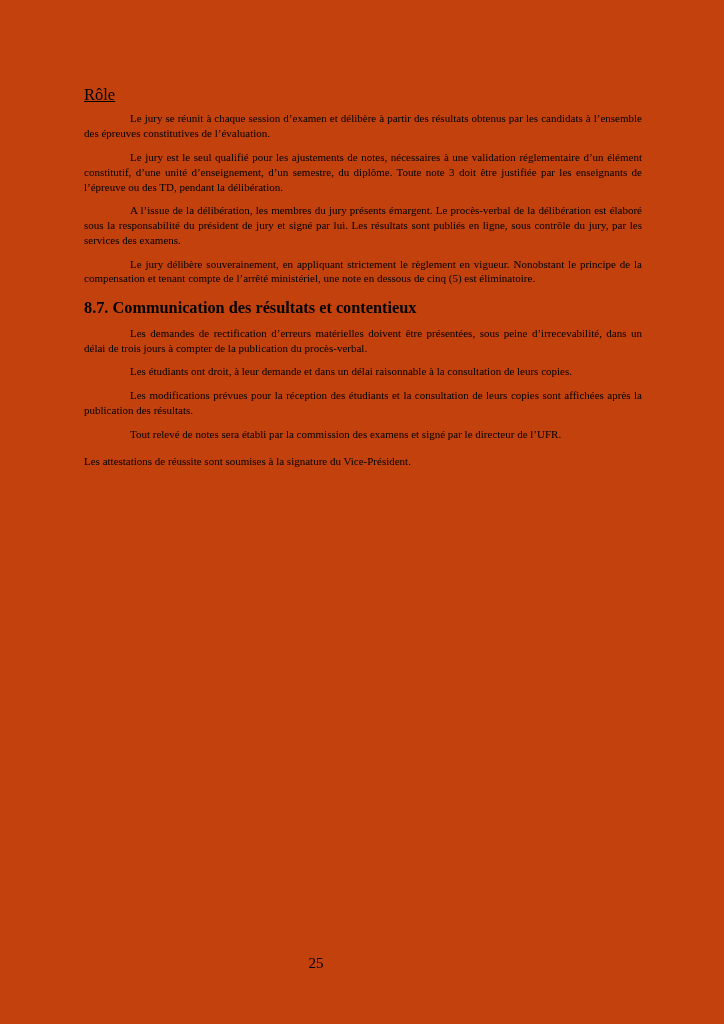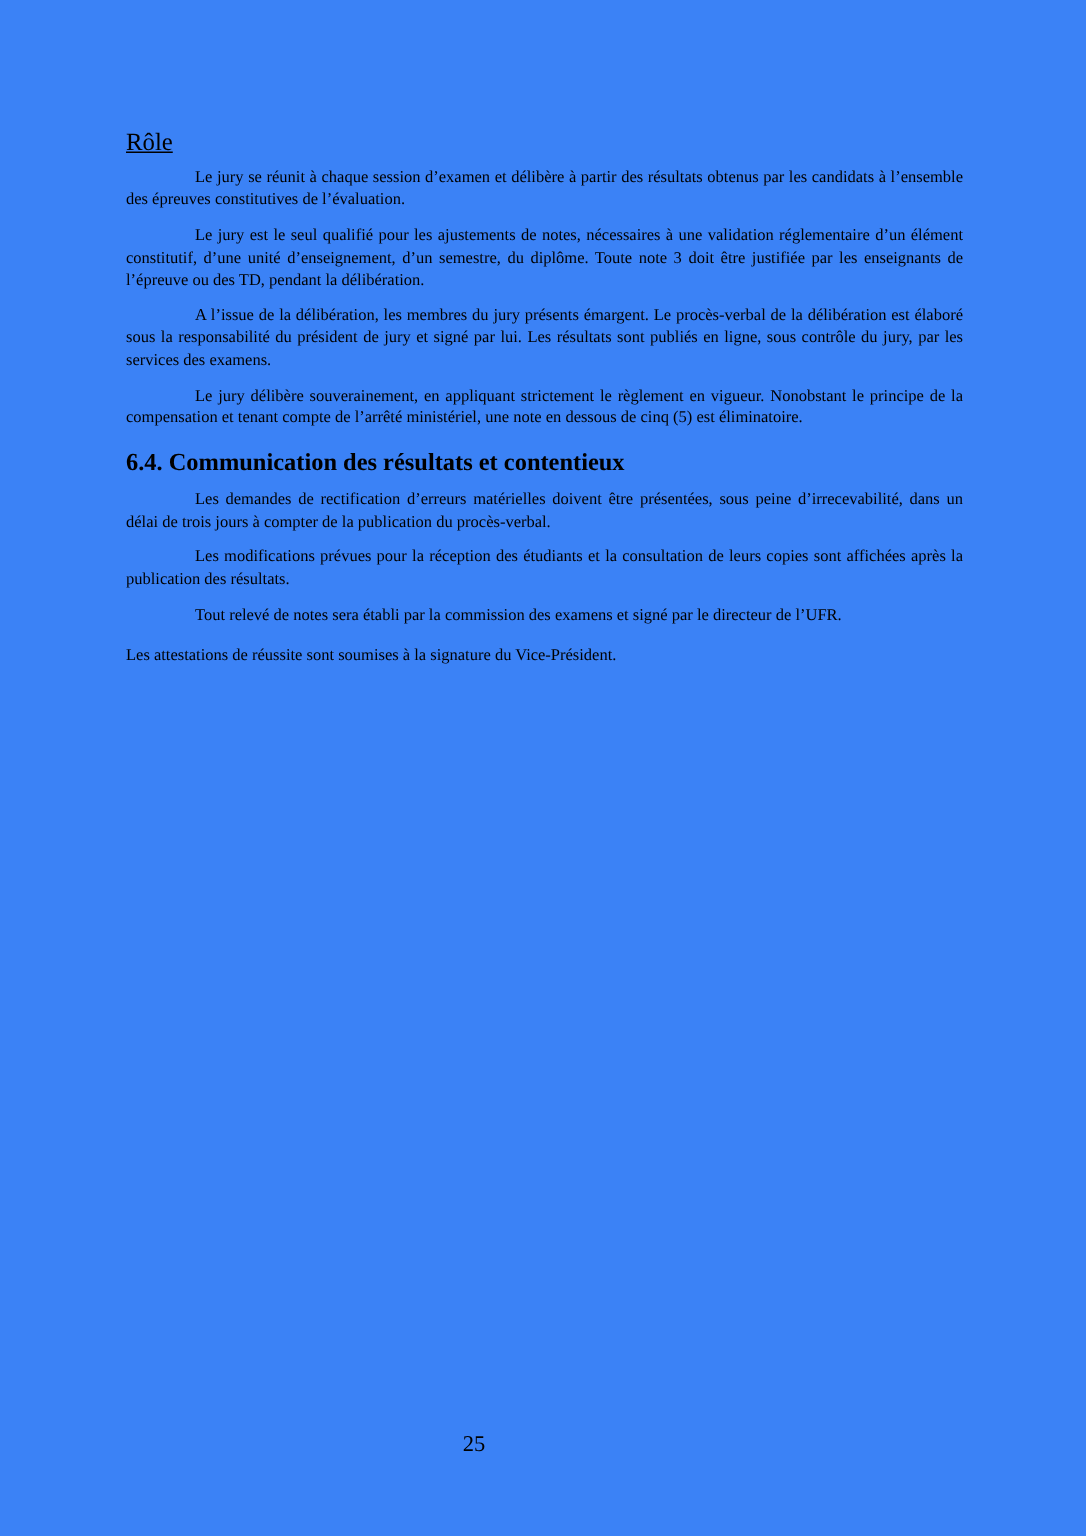--- a/index.html
+++ b/index.html
@@ -14,21 +14,21 @@
     color: #000000;
     position: relative;
     overflow: hidden;
   }
   .page {
     position: absolute;
     top: 0;
     left: 0;
     width: 724px;
     height: 1024px;
-    background: #3b82f6;
+    background: #c2410c;
   }
   .content {
     position: absolute;
     left: 84px;
     top: 84px;
     width: 558px;
   }
   .heading-underline {
     font-size: 16.5px;
     line-height: 1.30;
@@ -74,25 +74,26 @@
 
     <p class="para">Le jury se réunit à chaque session d’examen et délibère à partir des résultats obtenus par les candidats à l’ensemble des épreuves constitutives de l’évaluation.</p>
 
     <p class="para">Le jury est le seul qualifié pour les ajustements de notes, nécessaires à une validation réglementaire d’un élément constitutif, d’une unité d’enseignement, d’un semestre, du diplôme. Toute note 3 doit être justifiée par les enseignants de l’épreuve ou des TD, pendant la délibération.</p>
 
     <p class="para">A l’issue de la délibération, les membres du jury présents émargent. Le procès-verbal de la délibération est élaboré sous la responsabilité du président de jury et signé par lui. Les résultats sont publiés en ligne, sous contrôle du jury, par les services des examens.</p>
 
     <p class="para">Le jury délibère souverainement, en appliquant strictement le règlement en vigueur. Nonobstant le principe de la compensation et tenant compte de l’arrêté ministériel, une note en dessous de cinq (5) est éliminatoire.</p>
 
 
-    <div class="section-heading">6.4. Communication des résultats et contentieux</div>
+    <div class="section-heading">8.7. Communication des résultats et contentieux</div>
 
 
     <p class="para">Les demandes de rectification d’erreurs matérielles doivent être présentées, sous peine d’irrecevabilité, dans un délai de trois jours à compter de la publication du procès-verbal.</p>
 
+    <p class="para">Les étudiants ont droit, à leur demande et dans un délai raisonnable à la consultation de leurs copies.</p>
 
     <p class="para">Les modifications prévues pour la réception des étudiants et la consultation de leurs copies sont affichées après la publication des résultats.</p>
 
     <p class="para">Tout relevé de notes sera établi par la commission des examens et signé par le directeur de l’UFR.</p>
 
     <p class="para no-indent">Les attestations de réussite sont soumises à la signature du Vice-Président.</p>
 
   </div>
 
   <div class="page-number">25</div>

